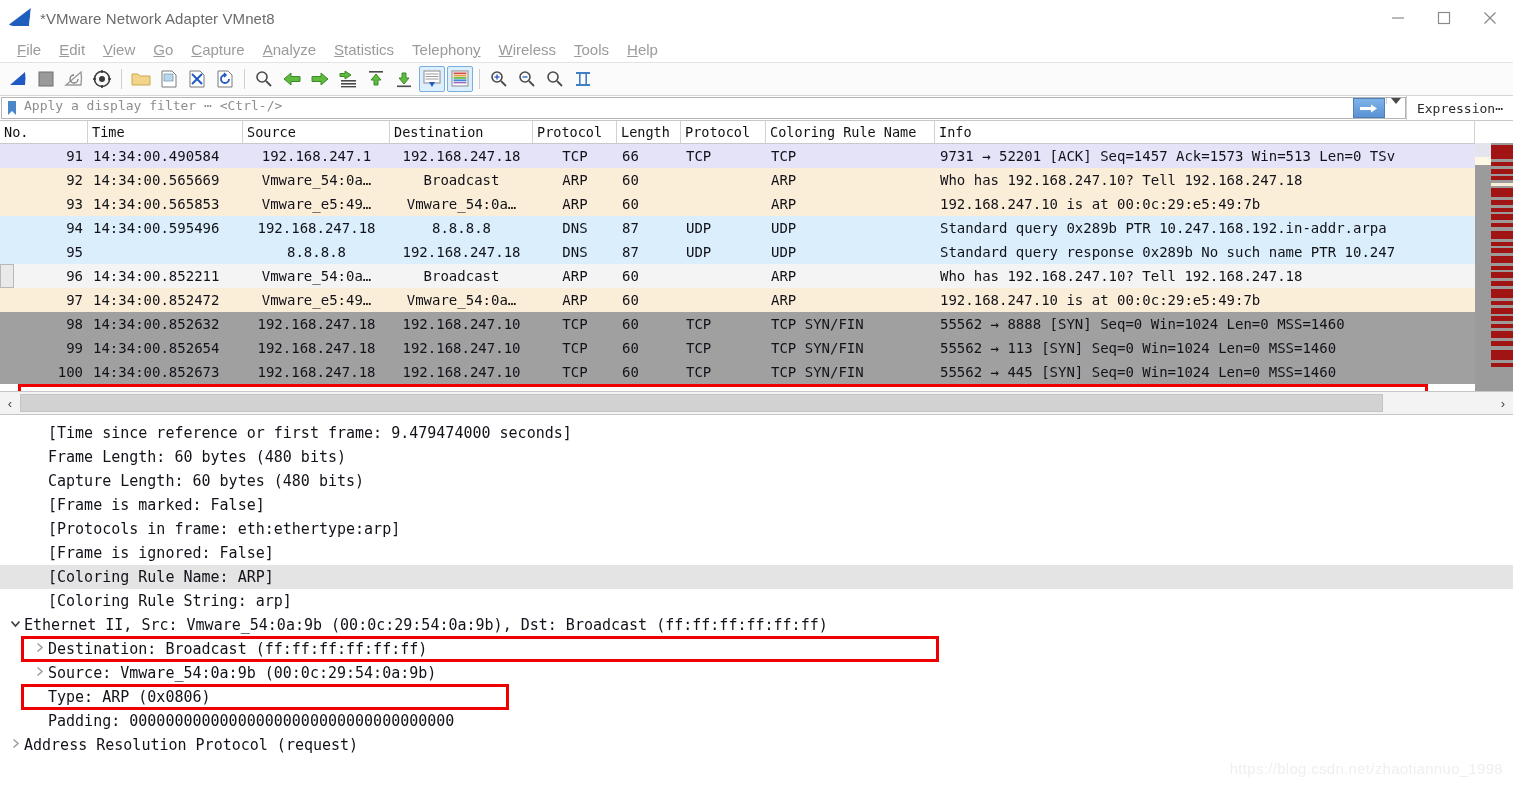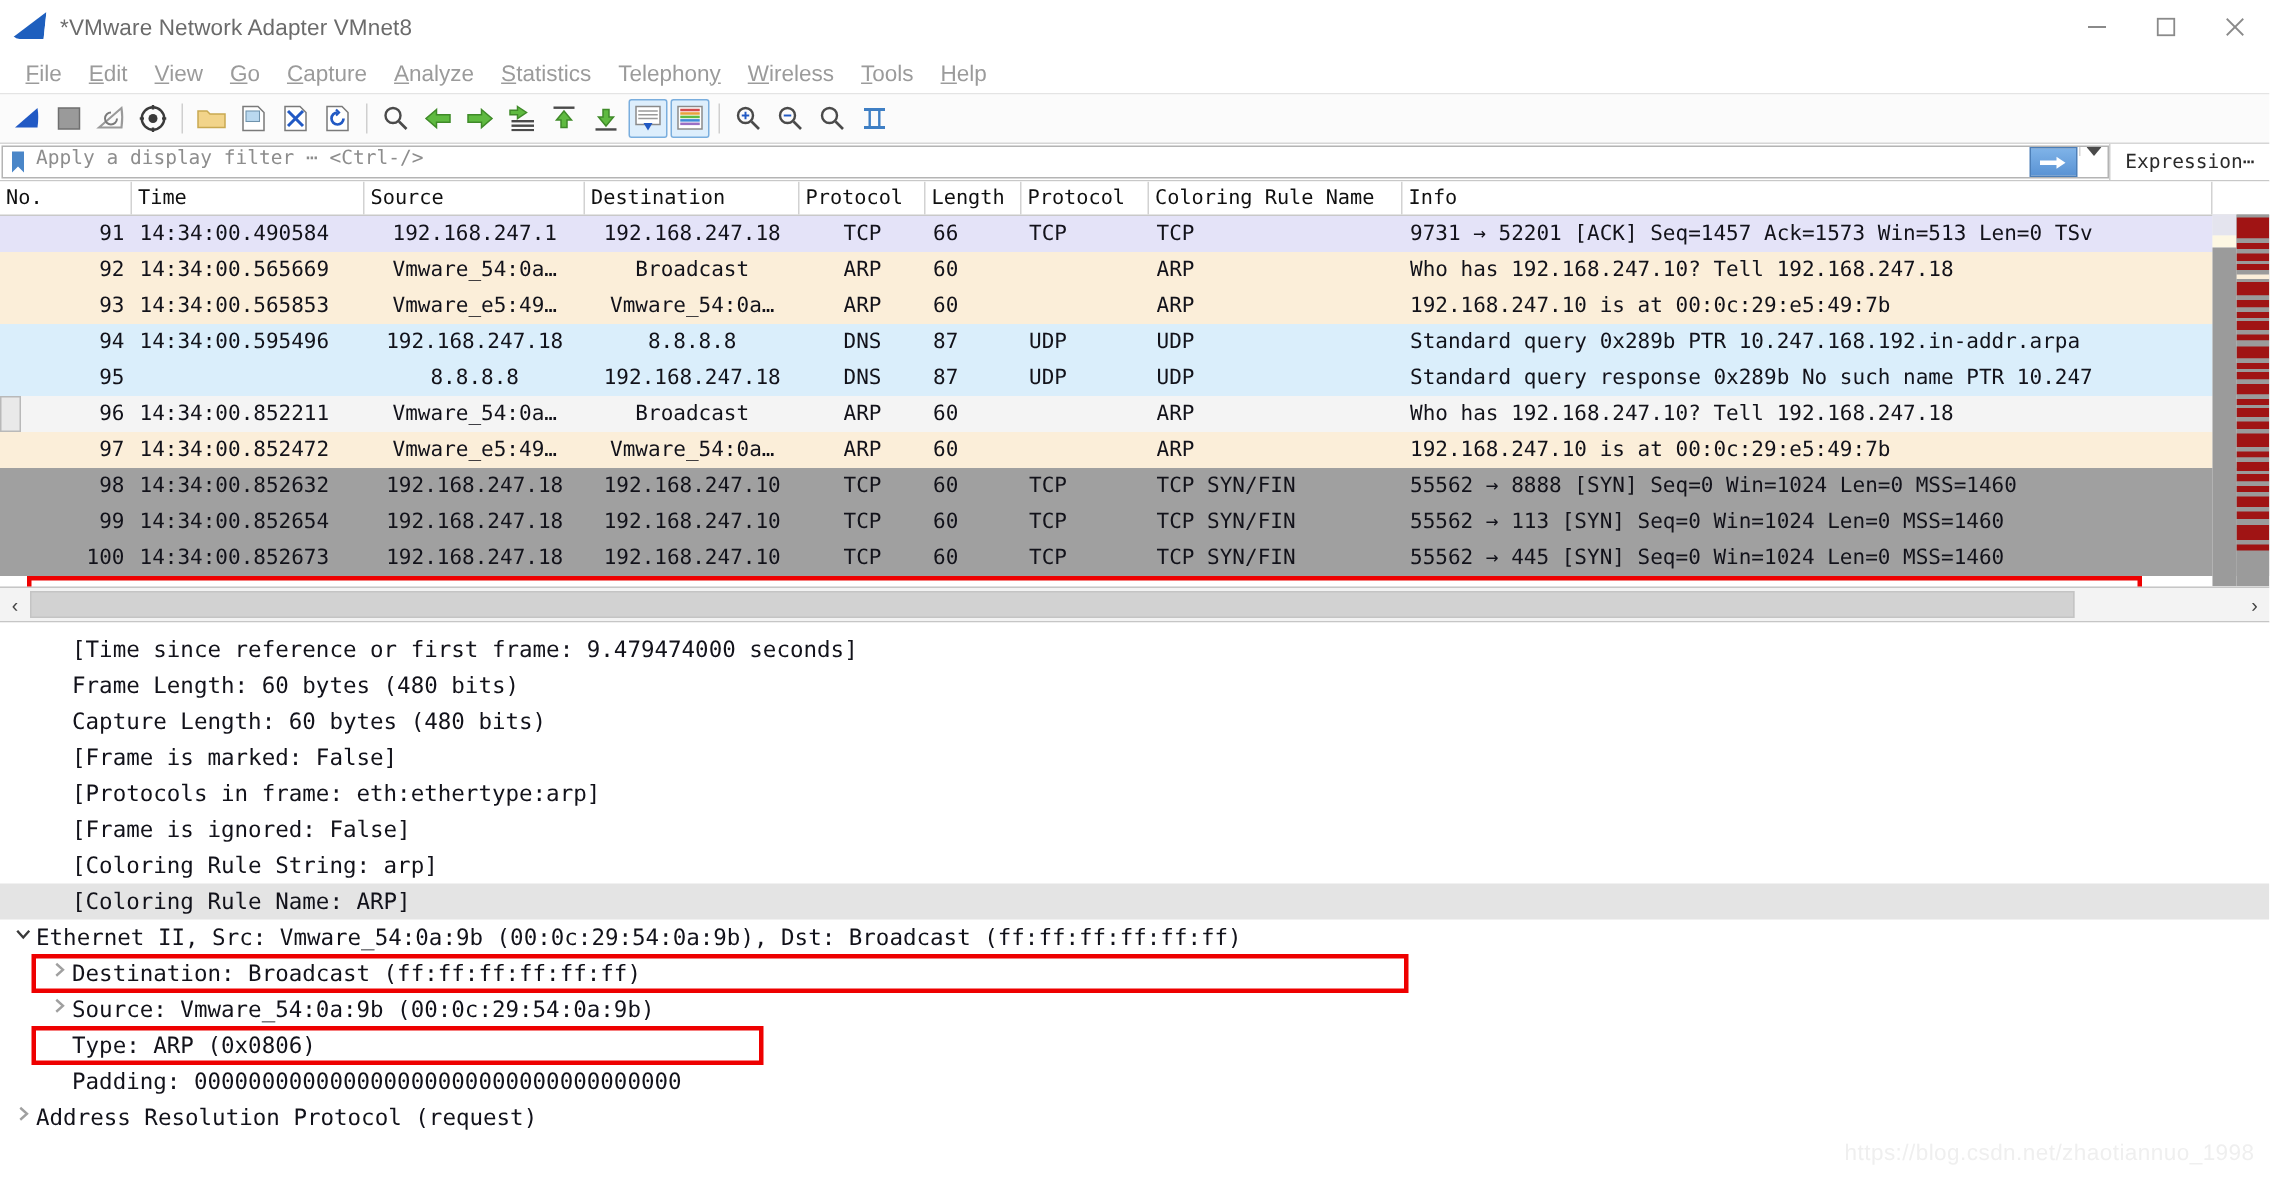--- a/index.html
+++ b/index.html
@@ -745,27 +745,27 @@
         <span class="dtext">[Frame is marked: False]</span>
       </div>
       <div class="drow" style="padding-left: 32px;">
         <span class="twisty"></span>
         <span class="dtext">[Protocols in frame: eth:ethertype:arp]</span>
       </div>
       <div class="drow" style="padding-left: 32px;">
         <span class="twisty"></span>
         <span class="dtext">[Frame is ignored: False]</span>
       </div>
+      <div class="drow sel" style="padding-left: 32px;">
+        <span class="twisty"></span>
+        <span class="dtext">[Coloring Rule Name: ARP]</span>
+      </div>
       <div class="drow" style="padding-left: 32px;">
         <span class="twisty"></span>
         <span class="dtext">[Coloring Rule String: arp]</span>
-      </div>
-      <div class="drow sel" style="padding-left: 32px;">
-        <span class="twisty"></span>
-        <span class="dtext">[Coloring Rule Name: ARP]</span>
       </div>
       <div class="drow" style="padding-left: 8px;">
         <span class="twisty"><svg width="11" height="11" viewBox="0 0 11 11">
             <path d="M1.5 3.5 L5.5 8 L9.5 3.5" fill="none" stroke="#3a3a3a" stroke-width="1.6"></path>
           </svg></span>
         <span class="dtext">Ethernet II, Src: Vmware_54:0a:9b (00:0c:29:54:0a:9b), Dst: Broadcast (ff:ff:ff:ff:ff:ff)</span>
       </div>
       <div class="drow" style="padding-left: 32px;">
         <span class="twisty"><svg width="11" height="11" viewBox="0 0 11 11">
             <path d="M3.5 1.5 L8 5.5 L3.5 9.5" fill="none" stroke="#a0a0a0" stroke-width="1.6"></path>

